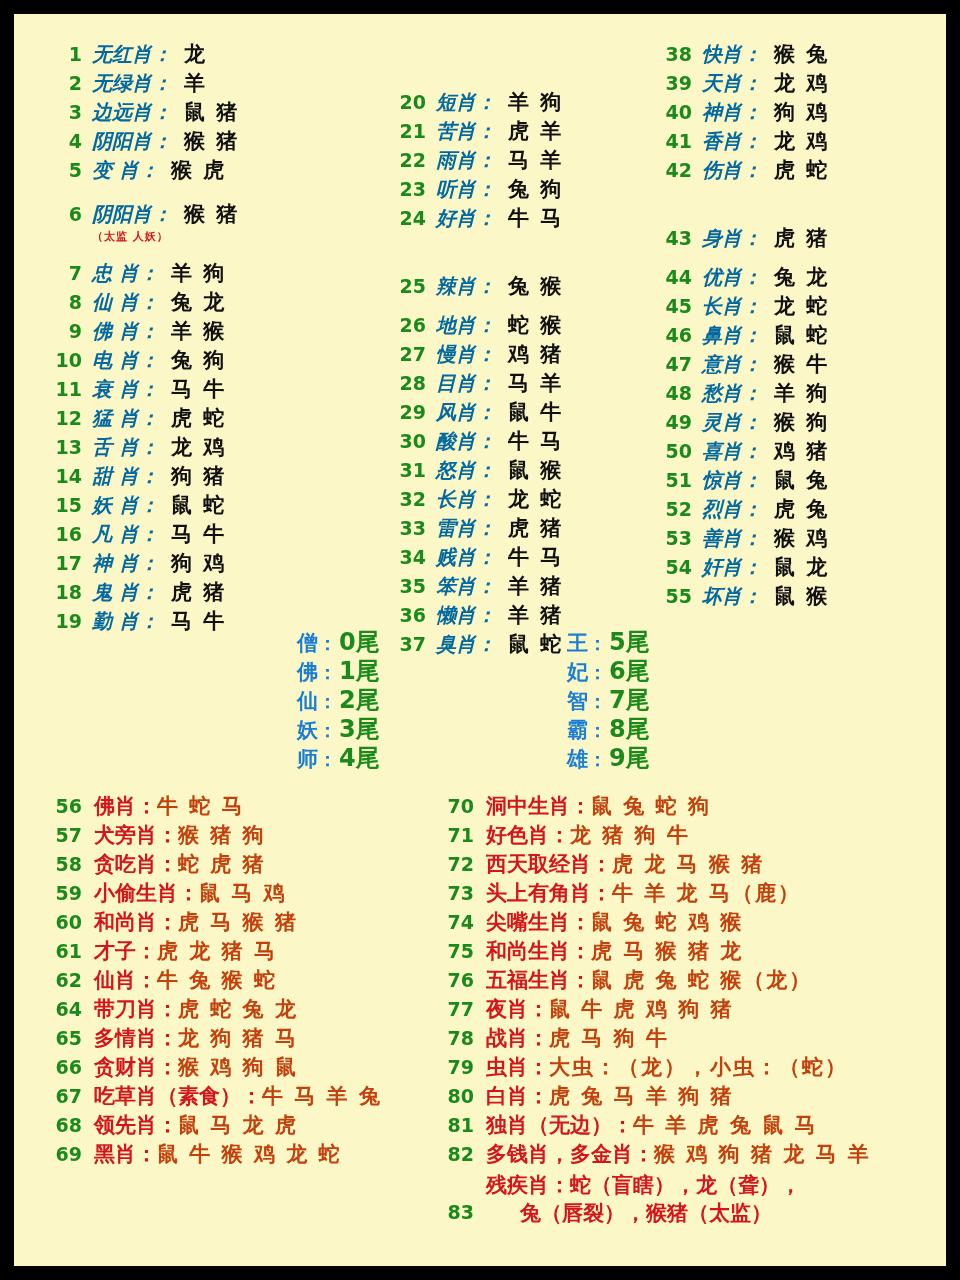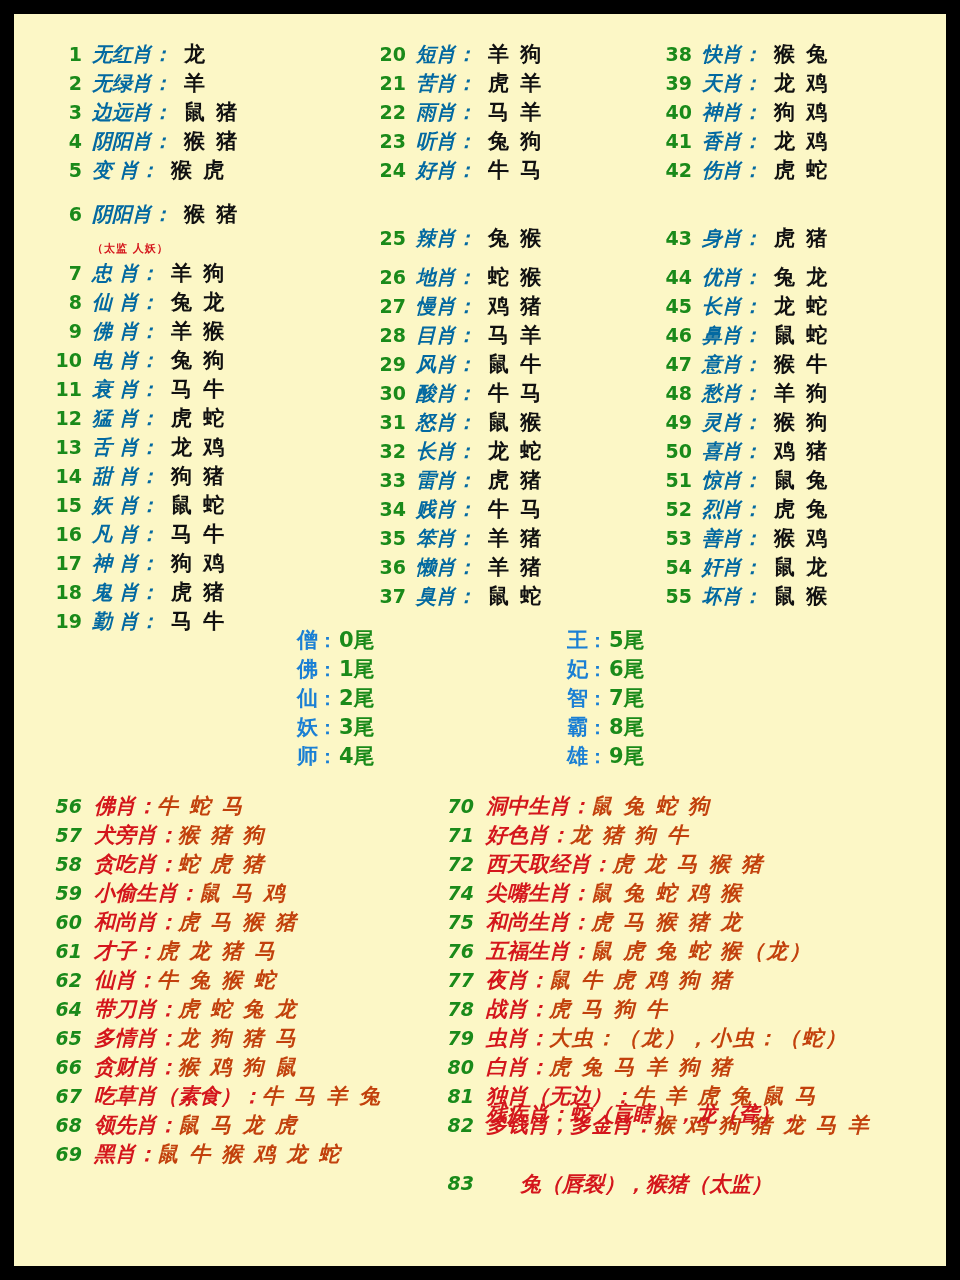--- a/index.html
+++ b/index.html
@@ -53,21 +53,21 @@
     left: 0;
     top: 26px;
     width: 932px;
     height: 580px;
   }
   .col {
     position: absolute;
     top: 0;
   }
   .col-1 { left: 38px;  width: 300px; }
-  .col-2 { left: 362px; width: 280px; }
+  .col-2 { left: 382px; width: 280px; margin-top: 48px; }
   .col-3 { left: 648px; width: 280px; }
 
   .row {
     display: flex;
     align-items: baseline;
     height: 29px;
   }
   .row .lbl-wrap {
     display: flex;
     align-items: baseline;
@@ -80,21 +80,21 @@
     height: 58px;
     align-items: flex-start;
     padding-top: 6px;
   }
   .sub-note {
     display: block;
     color: #d4161c;
     font-size: 11px;
     font-weight: bold;
     letter-spacing: 1px;
-    margin-top: 13px;
+    margin-top: 1px;
     text-align: center;
   }
   .row.tall .num { line-height: 26px; }
   .row.tall .vals { line-height: 26px; }
 
   
   .gap6  { height: 10px; }
 
   
   .tails {
@@ -123,32 +123,32 @@
     text-align: right;
   }
   .tail-colon {
     color: #1a7fd4;
     font-weight: bold;
     font-size: 19px;
   }
   .tail-val {
     color: #1a8a1a;
     font-weight: bold;
-    font-size: 21px;
+    font-size: 24px;
     margin-left: 2px;
   }
 
   
   .bottom {
     position: absolute;
     left: 0;
     top: 778px;
     width: 932px;
   }
-  .bcol { position: absolute; top: 0; font-style: italic; }
+  .bcol { position: absolute; top: 0; }
   .bcol-1 { left: 38px; width: 420px; }
   .bcol-2 { left: 430px; width: 500px; }
 
   .brow {
     display: flex;
     align-items: baseline;
     height: 29px;
   }
   .brow .bnum {
     color: #1a8a1a;
@@ -161,21 +161,21 @@
   .brow .btext {
     margin-left: 12px;
     font-weight: bold;
     font-size: 21px;
     white-space: nowrap;
   }
   .btext .k { color: #d4161c; }
   .btext .v { color: #c2410c; letter-spacing: 2px; }
   .brow.tall2 { height: 58px; align-items: flex-end; }
   .brow.tall2 .bnum { line-height: 29px; }
-  .btext .line2 { display: block; margin-left: 34px; margin-top: 42px; }
+  .btext .line2 { display: block; margin-left: 34px; }
 </style>
 </head>
 <body>
 
 <div class="page">
 
   <div class="top-cols">
 
     <div class="col col-1">
       <div class="row">
@@ -713,20 +713,24 @@
       </div>
       <div class="brow">
         <span class="bnum">71</span>
         <span class="btext"><span class="k">好色肖：</span><span class="v">龙 猪 狗 牛</span></span>
       </div>
       <div class="brow">
         <span class="bnum">72</span>
         <span class="btext"><span class="k">西天取经肖：</span><span class="v">虎 龙 马 猴 猪</span></span>
       </div>
       <div class="brow">
+        <span class="bnum">73</span>
+        <span class="btext"><span class="k">头上有角肖：</span><span class="v">牛 羊 龙 马（鹿）</span></span>
+      </div>
+      <div class="brow">
         <span class="bnum">74</span>
         <span class="btext"><span class="k">尖嘴生肖：</span><span class="v">鼠 兔 蛇 鸡 猴</span></span>
       </div>
       <div class="brow">
         <span class="bnum">75</span>
         <span class="btext"><span class="k">和尚生肖：</span><span class="v">虎 马 猴 猪 龙</span></span>
       </div>
       <div class="brow">
         <span class="bnum">76</span>
         <span class="btext"><span class="k">五福生肖：</span><span class="v">鼠 虎 兔 蛇 猴（龙）</span></span>

